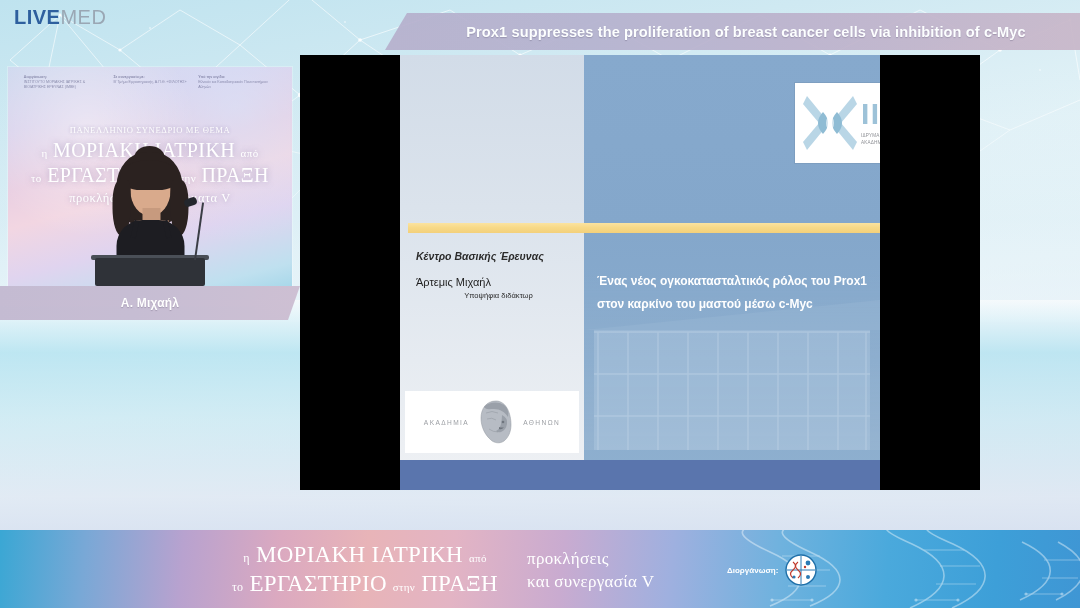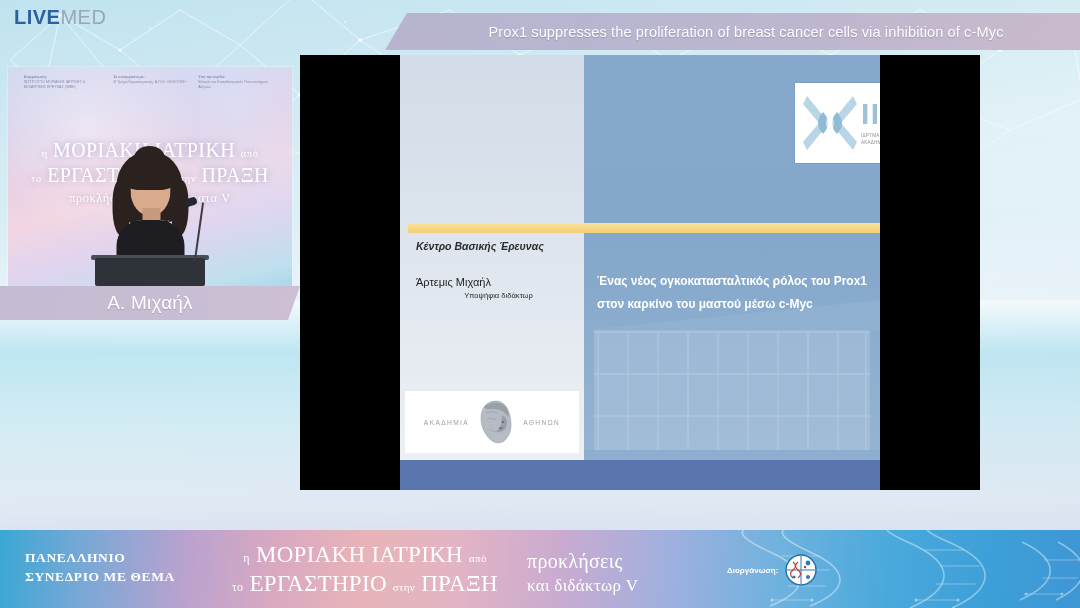--- a/index.html
+++ b/index.html
@@ -48,21 +48,21 @@
   
   #title-ribbon {
     position: absolute; left: 385px; top: 13px; width: 700px; height: 37px;
     background: linear-gradient(100deg,#b6b0cd 0%,#b5b2cf 30%,#bdb2cc 60%,#c8b7c9 100%);
     -webkit-clip-path: polygon(22px 0, 100% 0, 100% 100%, 0 100%);
     clip-path: polygon(22px 0, 100% 0, 100% 100%, 0 100%);
     display: flex; align-items: center; justify-content: center;
     opacity: .93;
   }
   #title-ribbon .txt {
-    color: #ffffff; font-size: 14.6px; font-weight: normal;
+    color: #ffffff; font-size: 14.6px; font-weight: bold;
     letter-spacing: .1px; white-space: nowrap;
     text-shadow: 0 1px 1px rgba(90,80,110,.35);
     padding-left: 22px;
   }
 
   
   #speaker-card {
     position: absolute; left: 8px; top: 67px; width: 284px; height: 219px;
     background:#0a0a0a; overflow: hidden;
     box-shadow: 0 0 0 1px rgba(255,255,255,.25);
@@ -172,21 +172,21 @@
   
   #name-plate {
     position: absolute; left: 0px; top: 286px; width: 300px; height: 34px;
     background: linear-gradient(95deg,#c2b8d0 0%,#c5bad1 45%,#ccbdd1 100%);
     -webkit-clip-path: polygon(0 0, 100% 0, calc(100% - 12px) 100%, 0 100%);
     clip-path: polygon(0 0, 100% 0, calc(100% - 12px) 100%, 0 100%);
     display:flex; align-items:center; justify-content:center;
     opacity:.95;
   }
   #name-plate .txt {
-    color:#ffffff; font-size:19px; font-weight:normal; letter-spacing:.2px;
+    color:#ffffff; font-size:12px; font-weight:bold; letter-spacing:.2px;
     text-shadow:0 1px 1px rgba(90,80,110,.35);
   }
 
   
   #player {
     position:absolute; left:300px; top:55px; width:680px; height:435px;
     background:#000;
   }
   #slide {
     position:absolute; left:100px; top:0px; width:480px; height:435px;
@@ -228,21 +228,21 @@
   }
 
   
   #goldbar {
     position:absolute; left:8px; top:168px; width:503px; height:10px;
     background: linear-gradient(180deg,#fbe3a0 0%,#f7d988 45%,#f3d07a 100%);
   }
 
   
   #center-label {
-    position:absolute; left:16px; top:185px; width:165px;
+    position:absolute; left:16px; top:195px; width:165px;
     font-size:10.5px; font-style:italic; font-weight:bold; color:#2b2b2b;
     font-family:"Liberation Sans", sans-serif;
   }
   #author-name {
     position:absolute; left:16px; top:221px; width:165px; text-align:left;
     font-size:11px; color:#1f1f1f; font-family:"Liberation Sans", sans-serif;
   }
   #author-role {
     position:absolute; left:16px; top:236px; width:165px; text-align:center;
     font-size:7.6px; color:#2a2a2a; font-family:"Liberation Sans", sans-serif;
@@ -291,21 +291,21 @@
     font-family:"Liberation Serif", serif; color:#ffffff; line-height:1.1;text-align:center;
   }
   #bb-mid .l1 { font-size:23px; letter-spacing:.3px; white-space:nowrap; }
   #bb-mid .l2 { font-size:23px; letter-spacing:.3px; white-space:nowrap; margin-top:4px; }
   #bb-mid .sm { font-size:12px; }
   #bb-mid .sm2 { font-size:11px; }
   #bb-right {
     position:absolute; left:527px; top:18px;
     font-family:"Liberation Serif", serif; color:#ffffff; line-height:1.35;
   }
-  #bb-right .r1 { font-size:20px; letter-spacing:.3px; }
+  #bb-right .r1 { font-size:17px; letter-spacing:.3px; }
   #bb-right .r2 { font-size:17px; letter-spacing:.3px; }
   #bb-org {
     position:absolute; left:727px; top:24px;
     display:flex; align-items:center; gap:7px;
   }
   #bb-org .lead { font-size:8px; color:#ffffff; font-weight:bold; font-family:"Liberation Sans", sans-serif; }
   #bb-org .seal { width:32px; height:32px; flex:0 0 32px; }
   #bb-org .orgtxt {
     font-size:7.6px; font-weight:bold; color:#ffffff; line-height:1.45;
     font-family:"Liberation Sans", sans-serif; letter-spacing:.1px;
@@ -401,20 +401,21 @@
       <div>
         <b>Σε συνεργασία με:</b>
         <span>Β' Τμήμα Εργαστηριακής, Α.Π.Θ. «ΦΙΛΟΤΗΣ»</span>
       </div>
       <div>
         <b>Υπό την αιγίδα:</b>
         <span>Εθνικόν και Καποδιστριακόν Πανεπιστήμιον Αθηνών</span>
       </div>
     </div>
 
+    <div class="bd-line1">ΠΑΝΕΛΛΗΝΙΟ ΣΥΝΕΔΡΙΟ ΜΕ ΘΕΜΑ</div>
     <div class="bd-line2">
       <small>η</small>
       <span>ΜΟΡΙΑΚΗ ΙΑΤΡΙΚΗ</span>
       <small>από</small>
     </div>
     <div class="bd-line3">
       <small>το</small>
       <span>ΕΡΓΑΣΤΗΡΙΟ</span>
       <small>στην</small>
       <span>ΠΡΑΞΗ</span>
@@ -561,42 +562,38 @@
       <g fill="#ffffff" opacity="0.8">
         <circle cx="32" cy="70" r="1.6"></circle>
           <circle cx="72" cy="70" r="1.6"></circle>
         <circle cx="176" cy="70" r="1.6"></circle>
           <circle cx="218" cy="70" r="1.6"></circle>
         <circle cx="286" cy="64" r="1.6"></circle>
           <circle cx="322" cy="64" r="1.6"></circle>
       </g>
     </svg>
 
-    <div id="bb-left">
-      <div>ΠΑΝΕΛΛΗΝΙΟ</div>
-      <div>ΣΥΝΕΔΡΙΟ ΜΕ ΘΕΜΑ</div>
-    </div>
 
     <div id="bb-mid">
       <div class="l1">
         <span class="sm">η</span>
         <span>ΜΟΡΙΑΚΗ ΙΑΤΡΙΚΗ</span>
         <span class="sm2">από</span>
       </div>
       <div class="l2">
         <span class="sm">το</span>
         <span>ΕΡΓΑΣΤΗΡΙΟ</span>
         <span class="sm2">στην</span>
         <span>ΠΡΑΞΗ</span>
       </div>
     </div>
 
     <div id="bb-right">
       <div class="r1">προκλήσεις</div>
-      <div class="r2">και διδάκτωρ V</div>
+      <div class="r2">και συνεργασία V</div>
     </div>
 
     <div id="bb-org">
       <div class="lead">Διοργάνωση:</div>
       <svg class="seal" viewBox="0 0 32 32">
         <circle cx="16" cy="16" r="15" fill="#ffffff" stroke="#1e6fa8" stroke-width="1.4"></circle>
         <g stroke="#2a7ab5" stroke-width="1" fill="none">
           <line x1="16" y1="2" x2="16" y2="30"></line>
           <line x1="2" y1="16" x2="30" y2="16"></line>
         </g>

